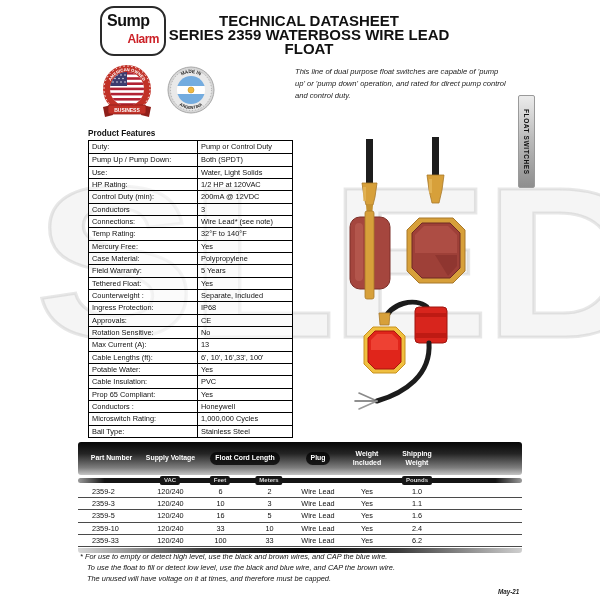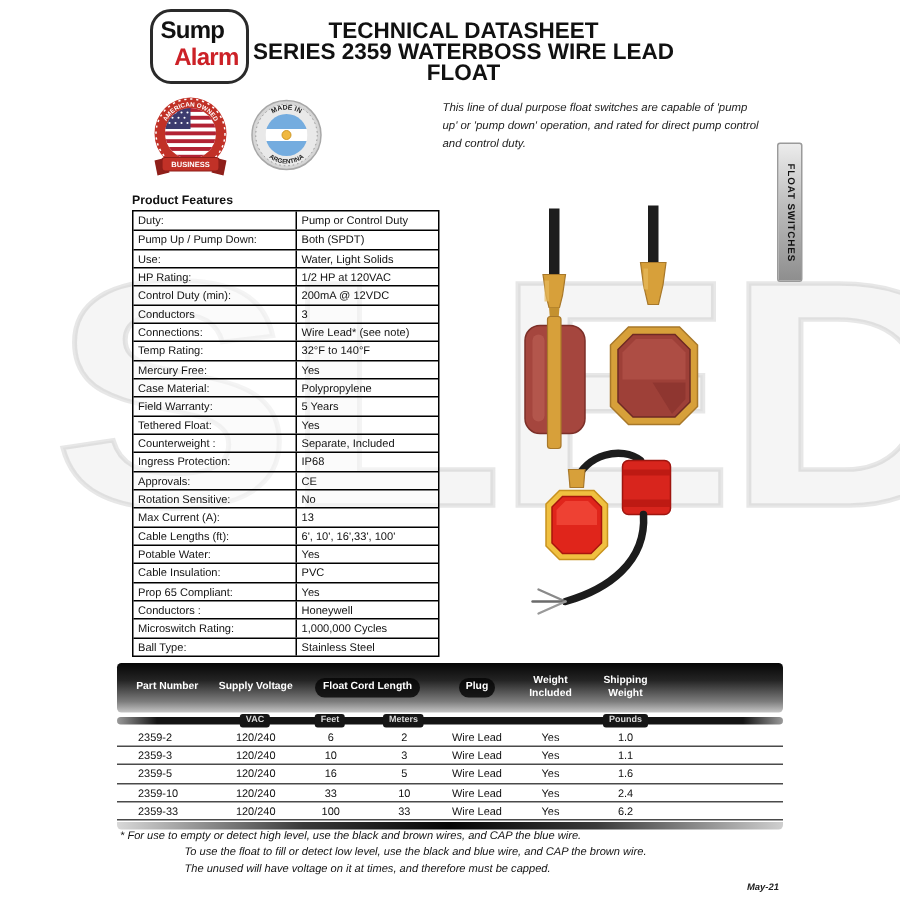--- a/index.html
+++ b/index.html
@@ -9,21 +9,21 @@
 
   
   .watermark{position:absolute;left:35px;top:155px;z-index:0;font-weight:bold;
     font-size:215px;line-height:1;letter-spacing:-6px;transform:scaleX(1.12);transform-origin:left;
     color:rgba(185,185,185,0.14);-webkit-text-stroke:3px rgba(170,170,170,0.28);white-space:nowrap;}
 
   
   .logo{left:100px;top:6px;width:66px;height:50px;border:2px solid #2a2a2a;border-radius:14px;
     background:#fff;box-sizing:border-box;}
   .logo .l1{font-weight:bold;font-size:16px;line-height:16px;color:#111;margin:5px 0 0 5px;letter-spacing:-0.5px;}
-  .logo .l2{font-weight:bold;font-size:16px;line-height:16px;color:#cc2127;text-align:right;margin:2px 5px 0 5px;letter-spacing:-0.5px;}
+  .logo .l2{font-weight:bold;font-size:12px;line-height:16px;color:#cc2127;text-align:right;margin:2px 5px 0 5px;letter-spacing:-0.5px;}
 
   
   .doc-title{left:144px;top:14px;width:330px;text-align:center;font-weight:bold;font-size:15px;line-height:14px;}
 
   
   .intro{left:295px;top:66px;width:215px;font-style:italic;font-size:7.6px;line-height:1.55;color:#222;}
 
   
   .side-tab{left:518px;top:95px;width:17px;height:93px;box-sizing:border-box;
     background:linear-gradient(180deg,#ececec 0%,#bdbdbd 45%,#8e8e8e 100%);
@@ -58,21 +58,21 @@
   .sr-cell{box-sizing:border-box;text-align:center;white-space:nowrap;}
   .sr-cell.part{text-align:left;padding-left:14px;}
   .spec-bottom{height:5px;margin-top:1px;border-radius:0 0 3px 3px;
     background:linear-gradient(90deg,#d8d8d8,#3a3a3a 28%,#050505 50%,#3a3a3a 72%,#cfcfcf);}
   .w1{width:67px;} .w2{width:51px;text-align:center;} .w3{width:49px;} .w4{width:49px;}
   .w5{width:48px;} .w6{width:50px;} .w7{width:50px;} .w8{width:80px;}
   .w34{width:98px;}
 
   
   .footnotes{left:80px;top:551px;width:430px;font-style:italic;font-size:7.4px;line-height:1.5;color:#111;}
-  .footnotes .indent{padding-left:7px;margin-left:36px;}
+  .footnotes .indent{padding-left:7px;}
   .date-code{left:498px;top:588px;font-style:italic;font-weight:bold;font-size:6.3px;color:#222;}
 </style>
 </head>
 <body>
 
 <div class="page">
 
   <div class="watermark"><span>SLED</span></div>
 
   <div class="layer logo">

